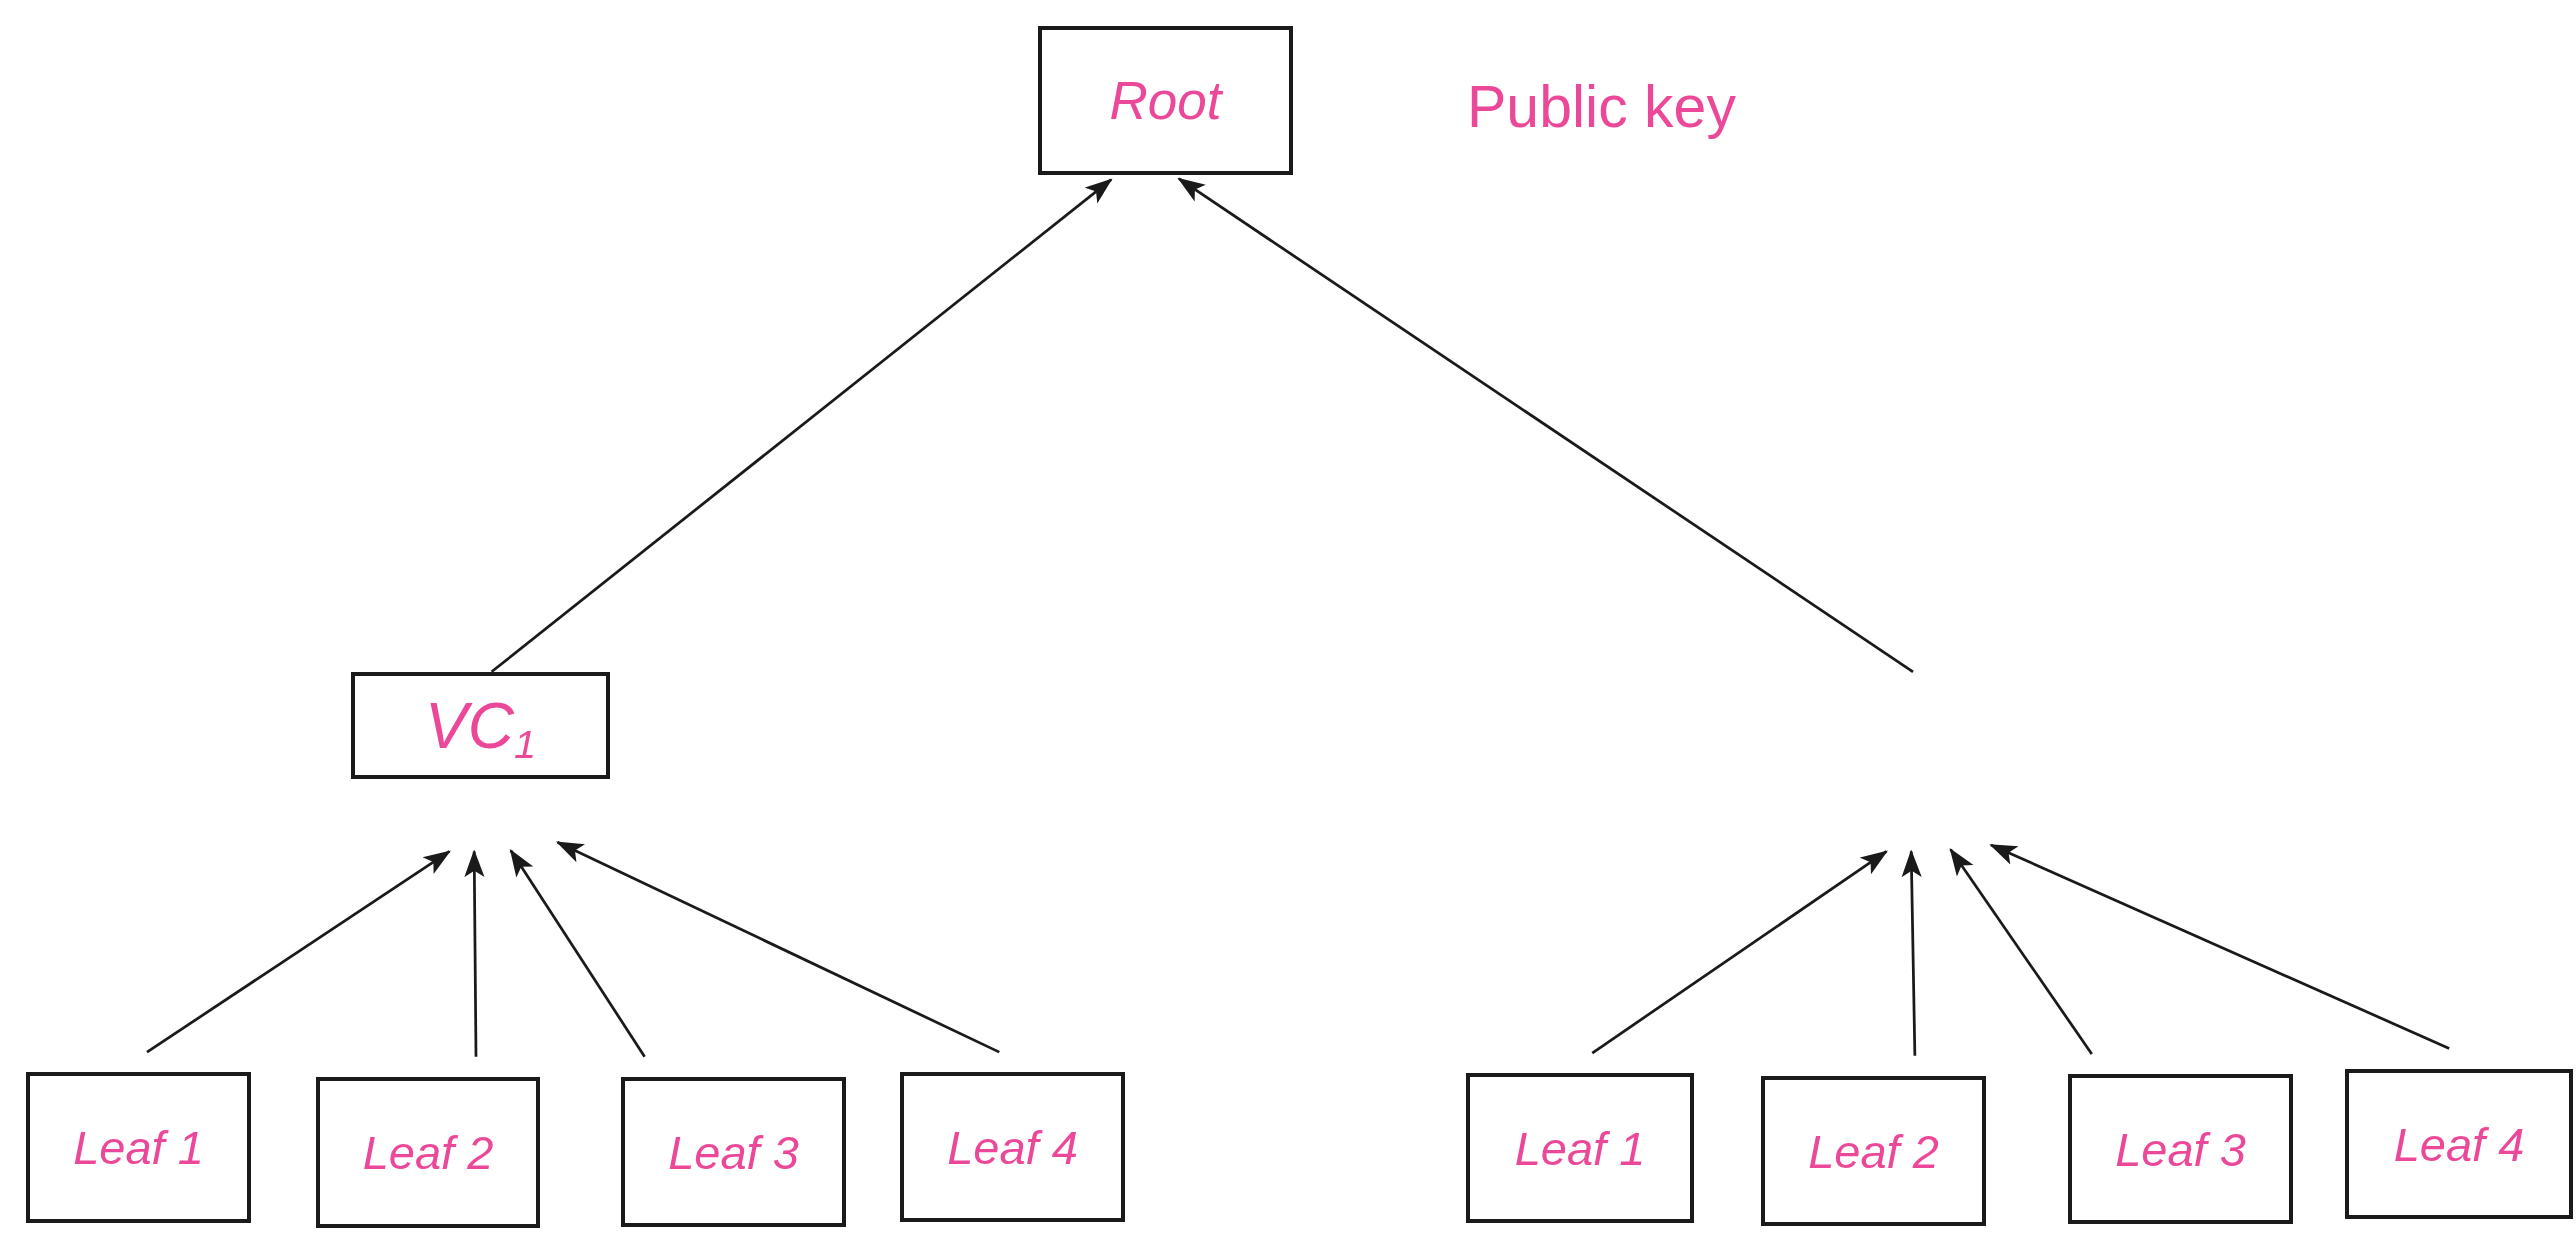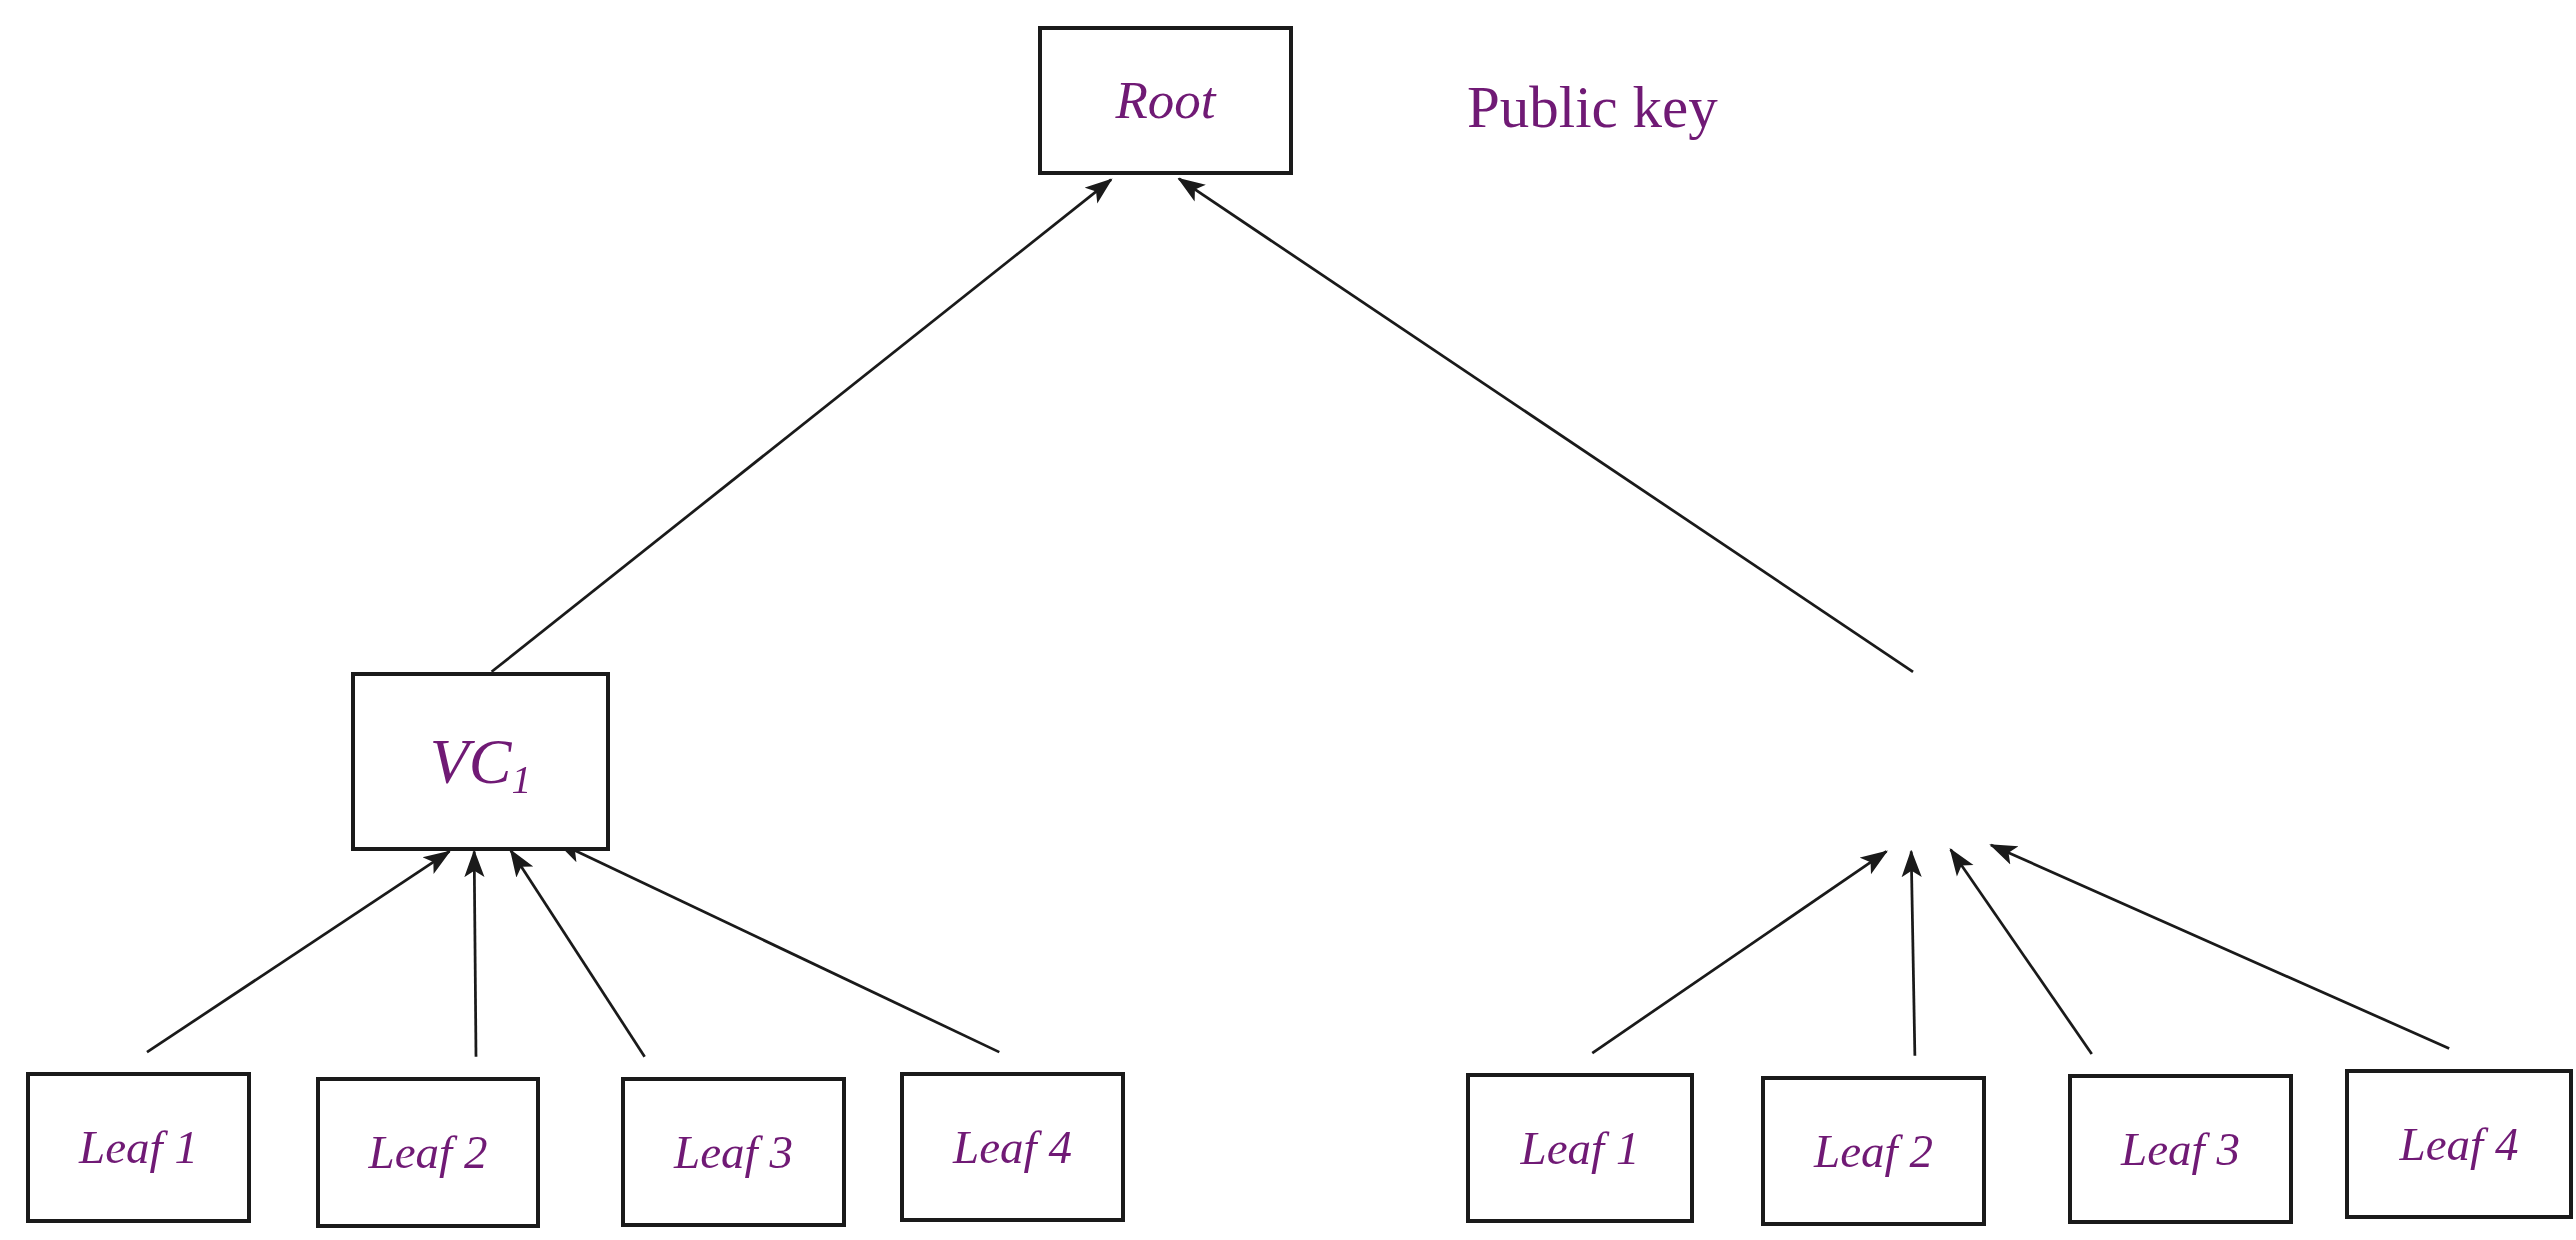--- a/index.html
+++ b/index.html
@@ -5,22 +5,22 @@
   html, body {
     margin: 0;
     padding: 0;
     background: #ffffff;
   }
   #canvas {
     position: relative;
     width: 2576px;
     height: 1240px;
     background: #ffffff;
-    font-family: Liberation Serif, serif;
-    color: #701a75;
+    font-family: Liberation Sans, sans-serif;
+    color: #ec4899;
     overflow: hidden;
   }
   #edges {
     position: absolute;
     left: 0;
     top: 0;
     width: 2576px;
     height: 1240px;
     pointer-events: none;
   }
@@ -82,21 +82,21 @@
     <line class="edge-line" x1="2282" y1="1150" x2="2128" y2="927" marker-end="url(#arrow)"></line>
     <line class="edge-line" x1="2672" y1="1144" x2="2172" y2="922" marker-end="url(#arrow)"></line>
   </svg>
 
   <div class="node node-root" style="left:1038px; top:26px; width:255px; height:149px;">
     <span>Root</span>
   </div>
 
   <div class="annotation" style="left:1467px; top:77px;">Public key</div>
 
-  <div class="node node-vc" style="left:351px; top:672px; width:259px; height:179px;">
+  <div class="node node-vc" style="left:351px; top:672px; width:259px; height:107px;">
     <span><span>VC</span><sub>1</sub></span>
   </div>
 
 
   <div class="node node-leaf" style="left:26px; top:1052px; width:225px; height:151px;">
     <span>Leaf 1</span>
   </div>
   <div class="node node-leaf" style="left:316px; top:1057px; width:224px; height:151px;">
     <span>Leaf 2</span>
   </div>

